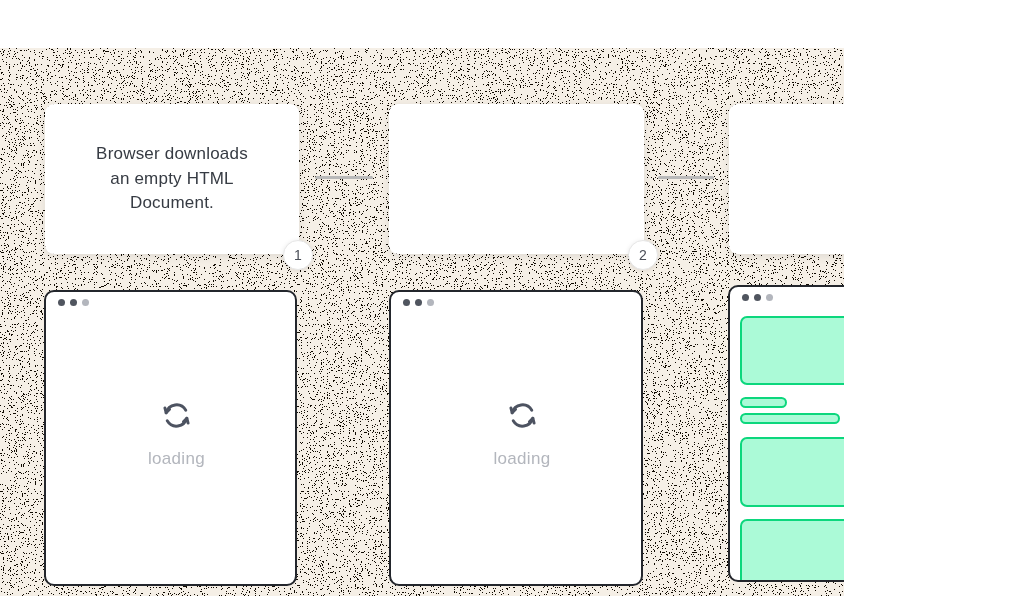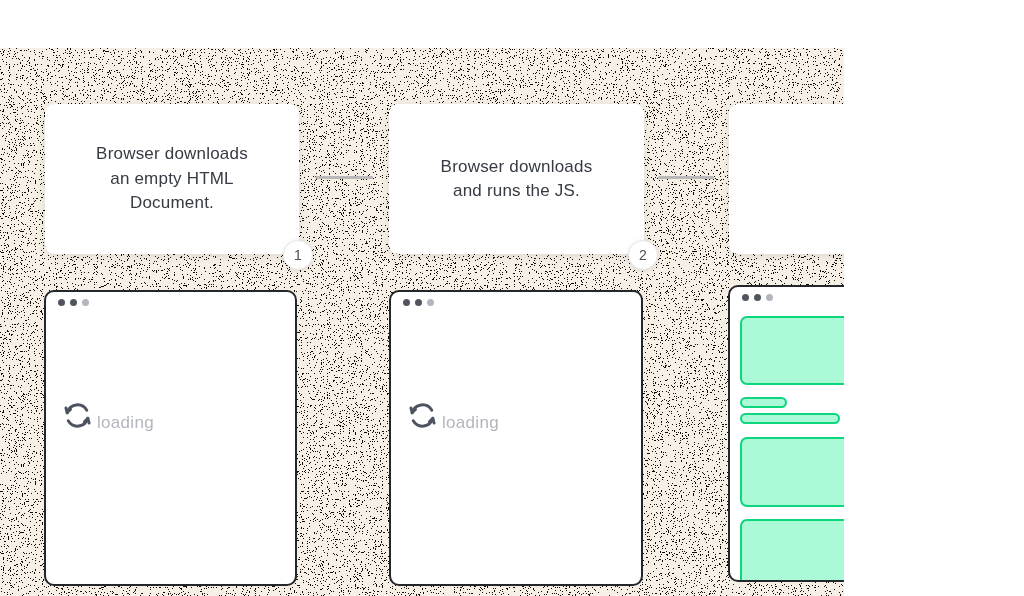--- a/index.html
+++ b/index.html
@@ -98,21 +98,21 @@
   }
   .dot { width: 7px; height: 7px; border-radius: 50%; }
   .d-dark  { background: var(--dot-dark, #50555f); }
   .d-light { background: var(--dot-light, #b3b6bd); }
 
   .loading-body {
     position: absolute;
     left: 12px; right: 0;
     top: 104px;
     display: flex;
-    flex-direction: row;
+    flex-direction: column;
     align-items: center;
   }
   .sync { display: block; }
   .loading-label {
     margin-top: 14px;
     font-size: 17px;
     letter-spacing: 0.3px;
     color: var(--muted-text, #b3b6bd);
   }
 
@@ -157,21 +157,20 @@
   <div class="connector connector2"></div>
 
   <div class="card card1">
     <p class="desc">Browser downloads an empty HTML Document.</p>
     <div class="badge">
       <span>1</span>
     </div>
   </div>
 
   <div class="card card2">
-    <p class="desc">Browser downloads and runs the JS.</p>
     <div class="badge">
       <span>2</span>
     </div>
   </div>
 
   <div class="card card3">
     <div class="badge">
       <span>3</span>
     </div>
   </div>

